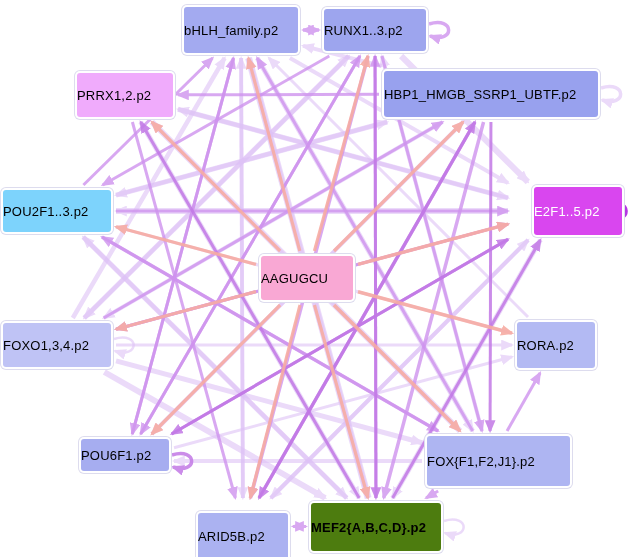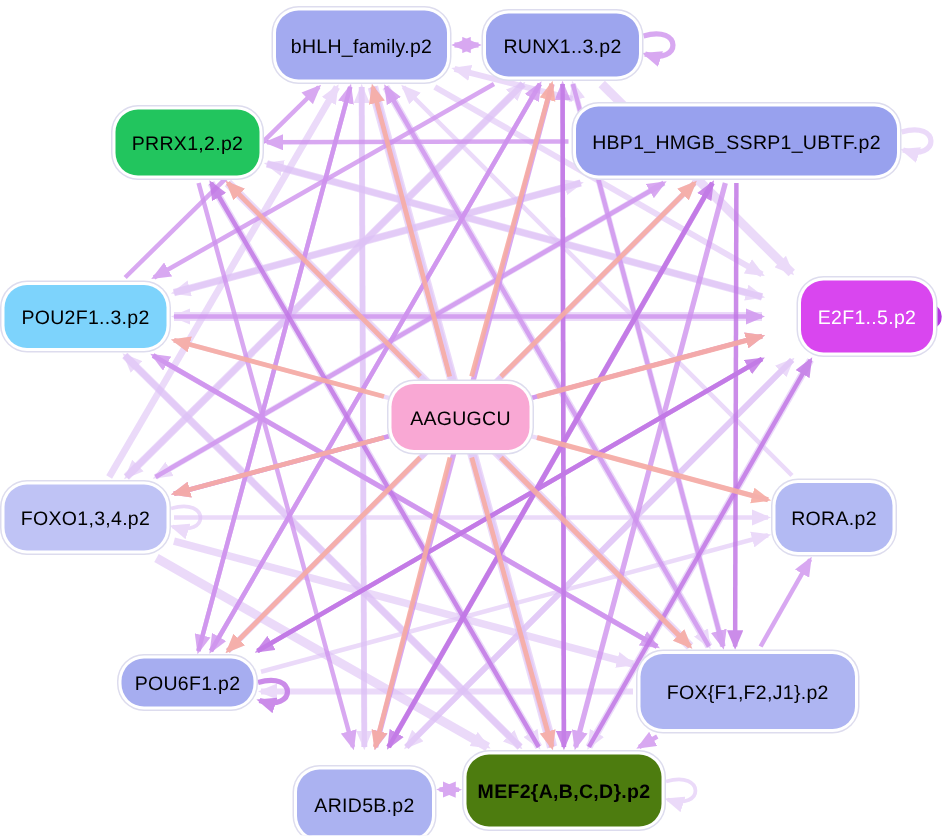--- a/index.html
+++ b/index.html
@@ -2,22 +2,22 @@
 <html><head>
 <meta charset="utf-8">
 <style>
   html,body{margin:0;padding:0;background:#ffffff;}
   .stage{
     position:relative;width:630px;height:557px;background:#ffffff;
     font-family:"Liberation Sans",sans-serif;overflow:hidden;
   }
   .stage svg{position:absolute;left:0;top:0;}
   .node{
-    position:absolute;display:flex;align-items:center;justify-content:center;
-    border-radius:15px;
+    position:absolute;display:flex;align-items:center;
+    border-radius:3px;
     box-shadow:0 0 0 2px #ffffff,0 0 0 3px #dddcee;
     font-size:13px;color:#000;letter-spacing:.2px;z-index:2;
   }
   .node span{white-space:nowrap;}
 </style>
 </head>
 <body>
 
 <div class="stage">
   <svg id="edges" width="630" height="557" viewBox="0 0 630 557">
@@ -123,21 +123,21 @@
       <path d="M 172 455 C 198 447, 198 475, 173 467" fill="none" stroke="#c279e6" stroke-width="3.5" opacity="0.85" marker-end="url(#ah-vio)"></path>
       <path d="M 444 521 C 470 513, 470 541, 445 533" fill="none" stroke="#dec2f6" stroke-width="2.5" opacity="0.6" marker-end="url(#ah-lav)"></path>
     </svg>
   <div id="node-layer">
       <div class="node" style="left: 184px; top: 7px; width: 114px; height: 46px; background: rgb(163, 170, 240); color: rgb(0, 0, 0);">
         <span>bHLH_family.p2</span>
       </div>
       <div class="node" style="left: 324px; top: 9px; width: 102px; height: 42px; background: rgb(157, 165, 238); color: rgb(0, 0, 0);">
         <span>RUNX1..3.p2</span>
       </div>
-      <div class="node" style="left: 77px; top: 73px; width: 96px; height: 44px; background: #22c55e; color: rgb(0, 0, 0);">
+      <div class="node" style="left: 77px; top: 73px; width: 96px; height: 44px; background: #f0abfc; color: rgb(0, 0, 0);">
         <span>PRRX1,2.p2</span>
       </div>
       <div class="node" style="left: 384px; top: 71px; width: 214px; height: 46px; background: rgb(152, 161, 238); color: rgb(0, 0, 0);">
         <span>HBP1_HMGB_SSRP1_UBTF.p2</span>
       </div>
       <div class="node" style="left: 3px; top: 190px; width: 108px; height: 42px; background: #7dd3fc; color: rgb(0, 0, 0);">
         <span>POU2F1..3.p2</span>
       </div>
       <div class="node" style="left: 534px; top: 187px; width: 88px; height: 48px; background: #d946ef; color: rgb(255, 255, 255);">
         <span>E2F1..5.p2</span>

